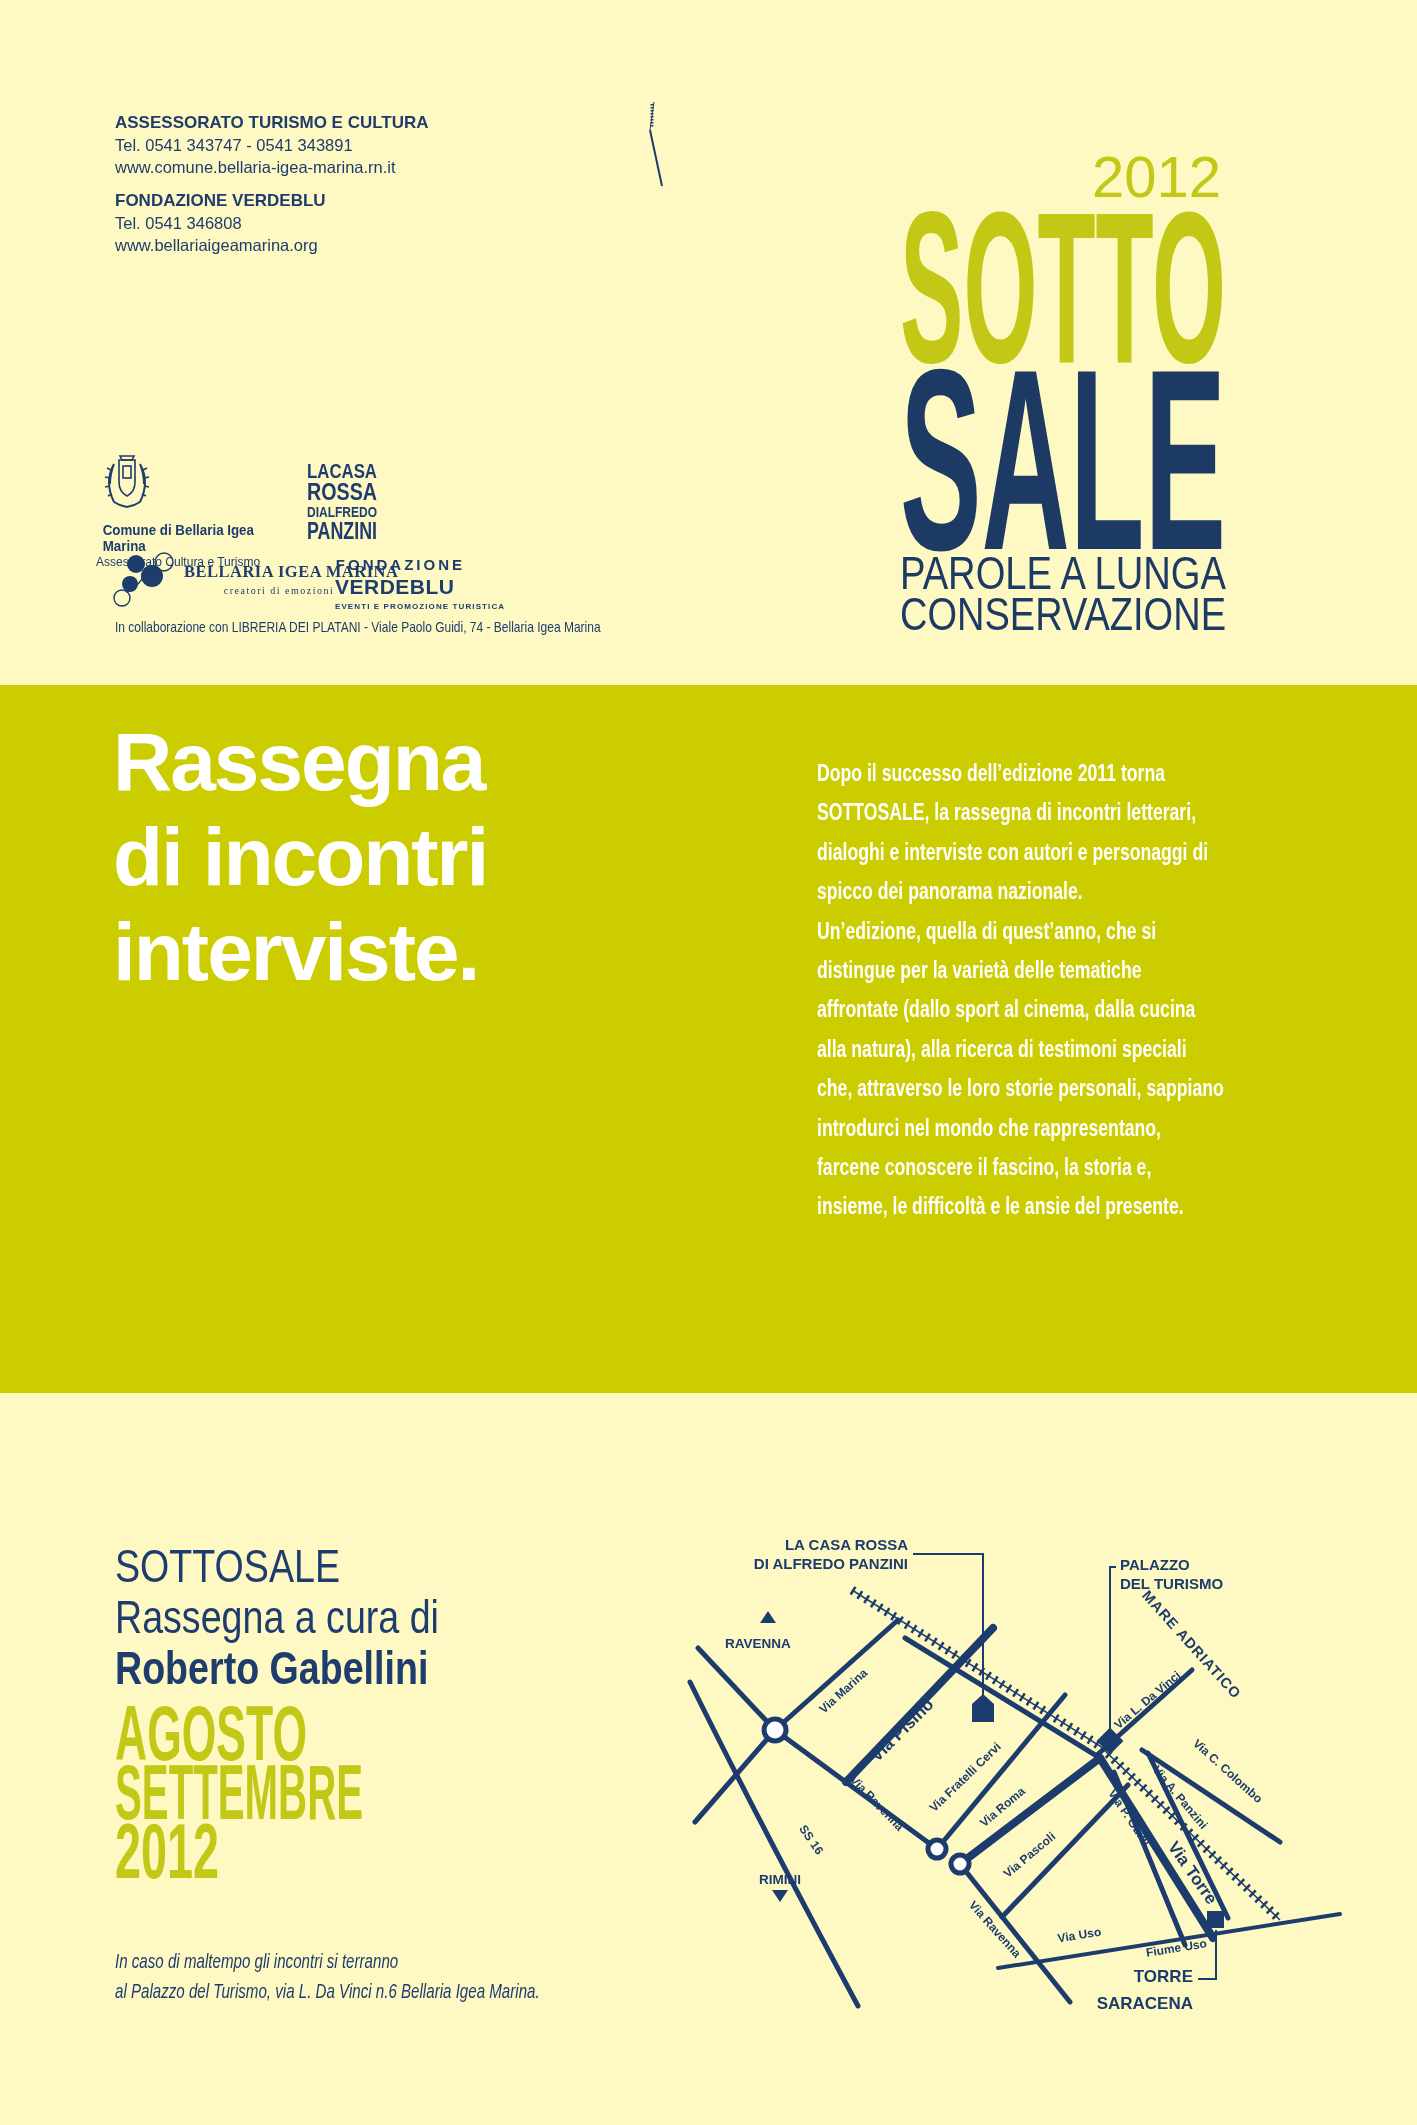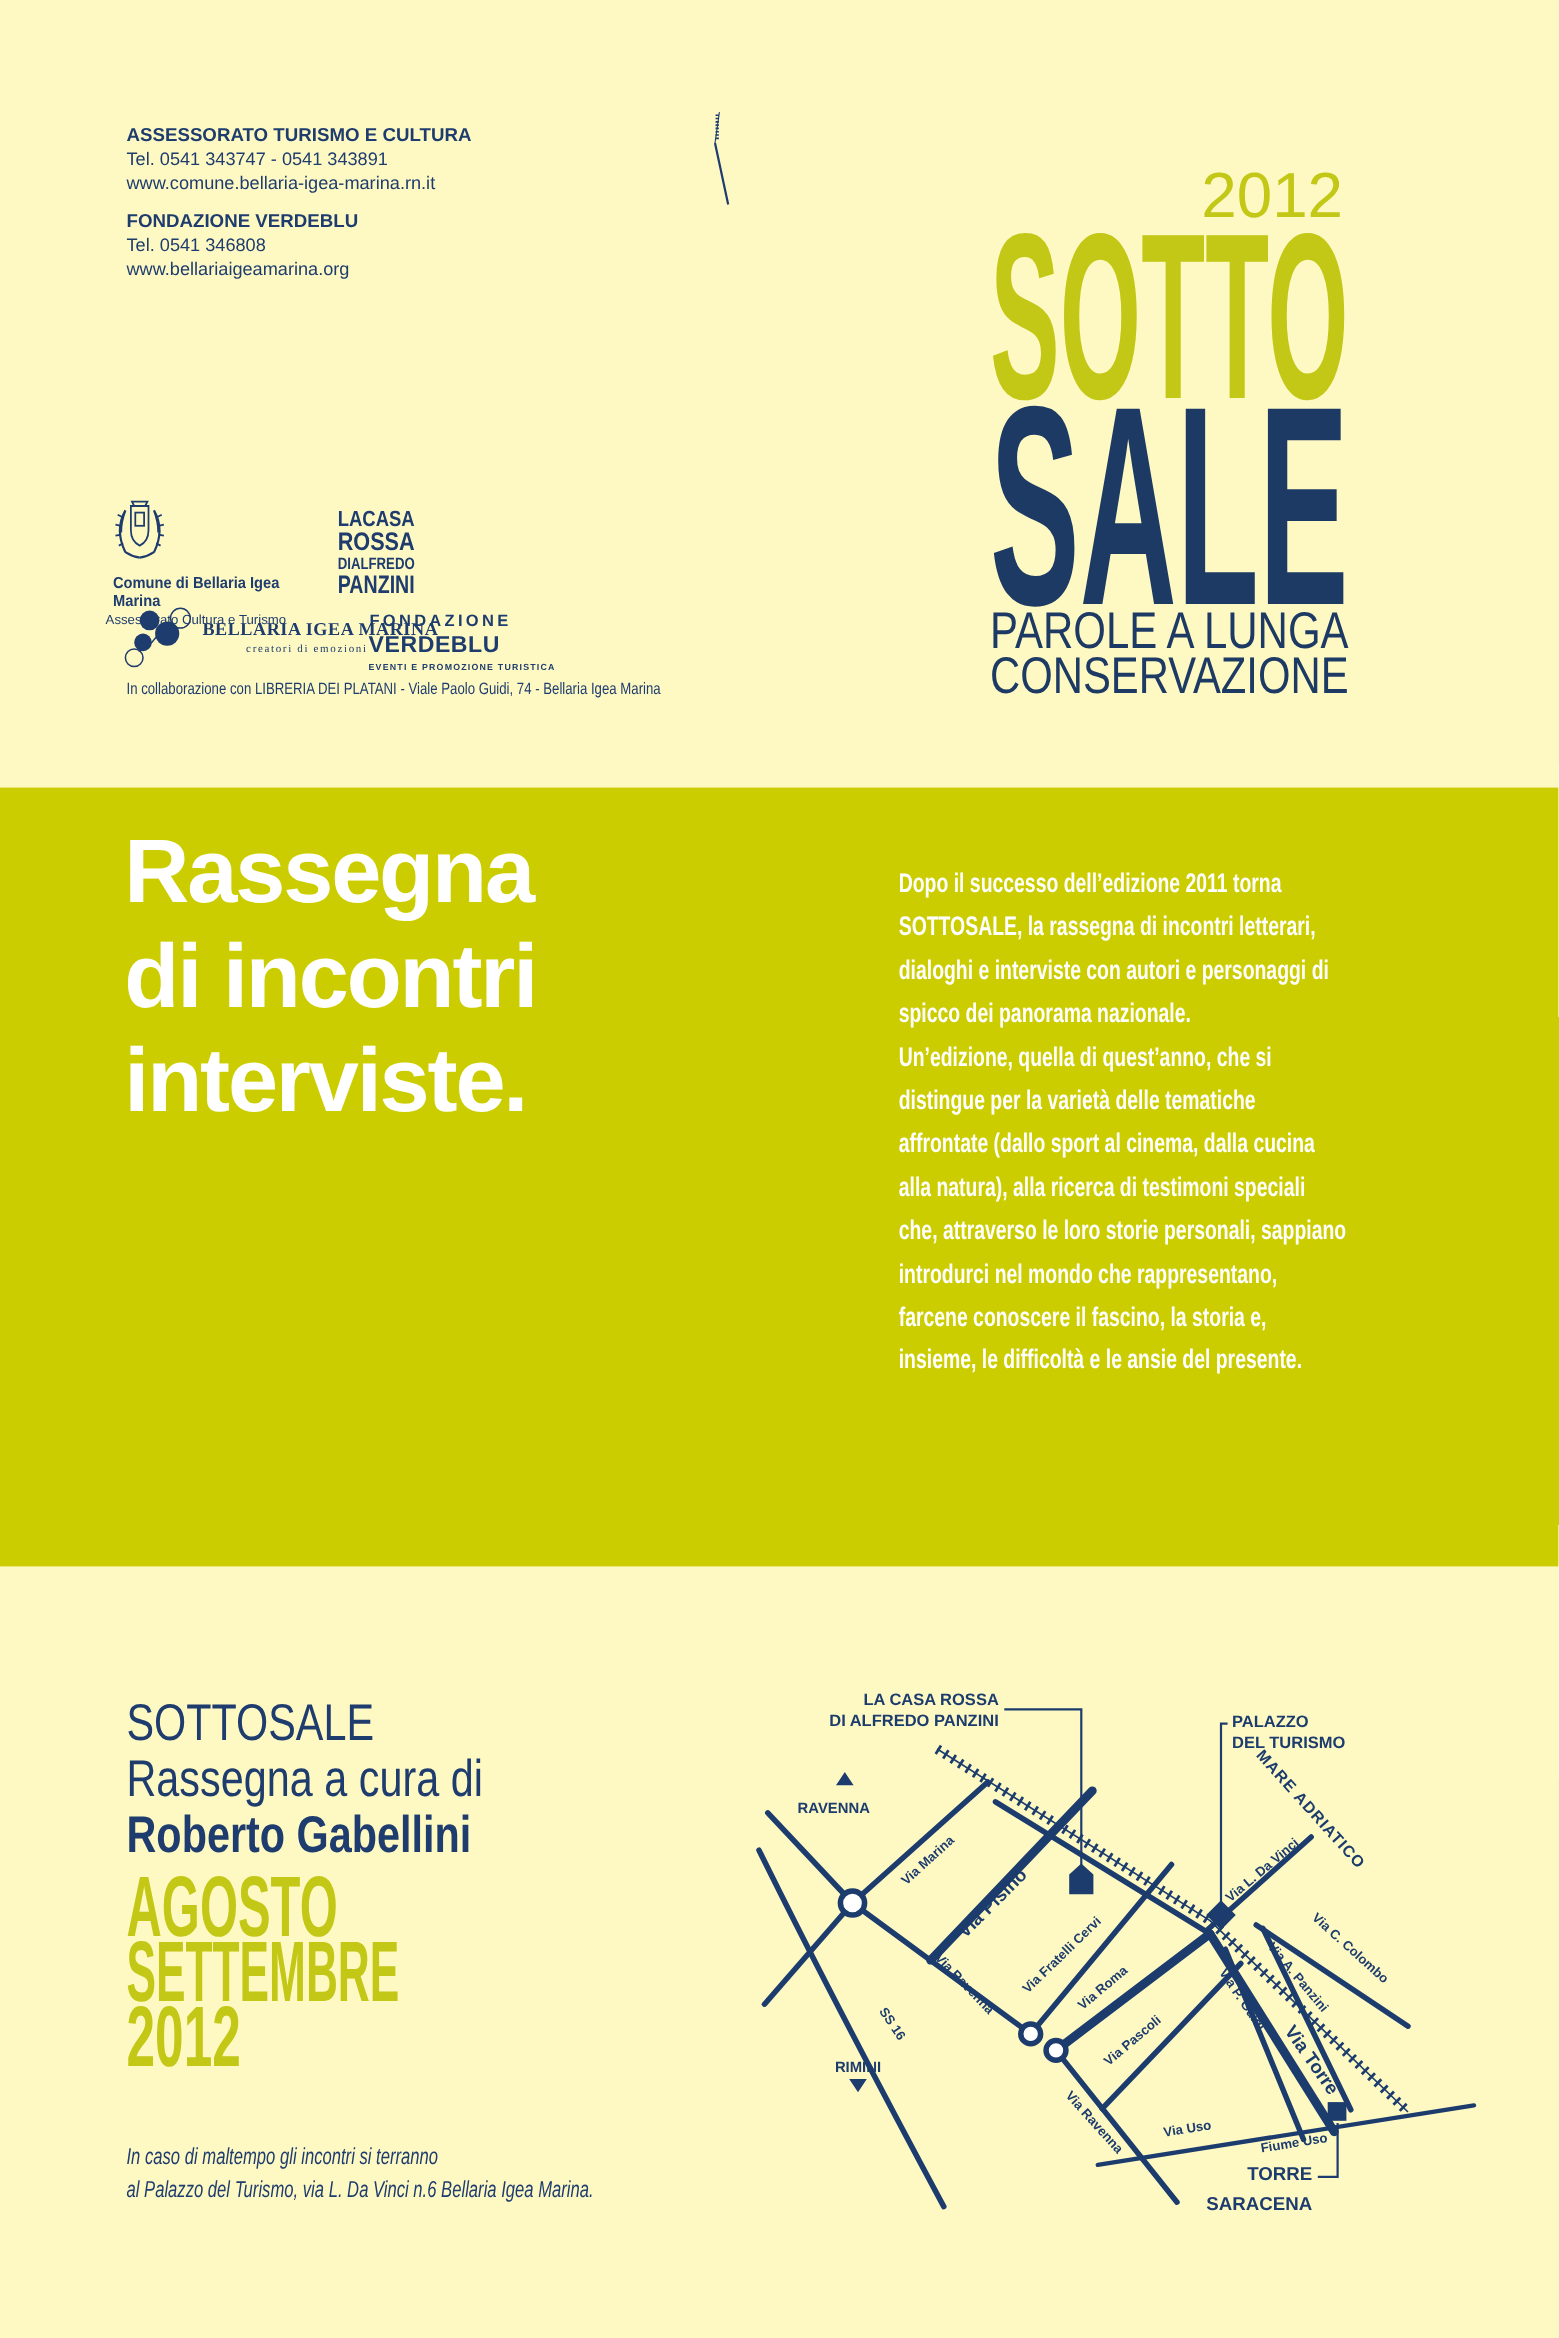--- a/index.html
+++ b/index.html
@@ -22,21 +22,21 @@
   .bim-text{position:absolute;left:72px;top:14px;width:190px;text-align:center;}
   .bim-text .l1{font-family:"Liberation Serif",serif;font-weight:bold;font-size:16.5px;letter-spacing:.5px;white-space:nowrap;}
   .bim-text .l2{font-family:"Liberation Serif",serif;font-size:10px;letter-spacing:1.5px;margin-top:3px;}
   .vb-blk{left:335px;top:556px;width:130px;color:#1e3c6e;}
   .vb-top{font-size:15px;letter-spacing:3px;text-align:right;font-weight:bold;}
   .vb-name{font-size:21px;font-weight:bold;letter-spacing:.5px;line-height:28px;}
   .vb-tag{font-size:8px;letter-spacing:1.1px;font-weight:bold;margin-top:1px;white-space:nowrap;}
   .collab{left:115px;top:618px;font-size:15px;color:#1e3c6e;white-space:nowrap;
           transform:scaleX(.8);transform-origin:left top;}
   
-  .band{left:0;top:716px;width:1417px;height:708px;background:#cccd00;}
+  .band{left:0;top:685px;width:1417px;height:708px;background:#cccd00;}
   .band-heading{left:113px;top:737px;color:#ffffff;font-weight:bold;font-size:82px;
                 line-height:95px;letter-spacing:-2px;white-space:nowrap;}
   .band-par{left:817px;top:782px;color:#ffffff;font-weight:bold;font-size:24.5px;
             width:600px;transform:scaleX(.72);transform-origin:left top;}
   .band-par div{height:39.4px;white-space:nowrap;}
   
   .curator{left:115px;top:1540px;color:#1e3c6e;font-size:47px;line-height:51px;
            transform:scaleX(.8);transform-origin:left top;white-space:nowrap;}
   .curator .b{font-weight:bold;}
   .months-svg{left:113px;top:1700px;}

